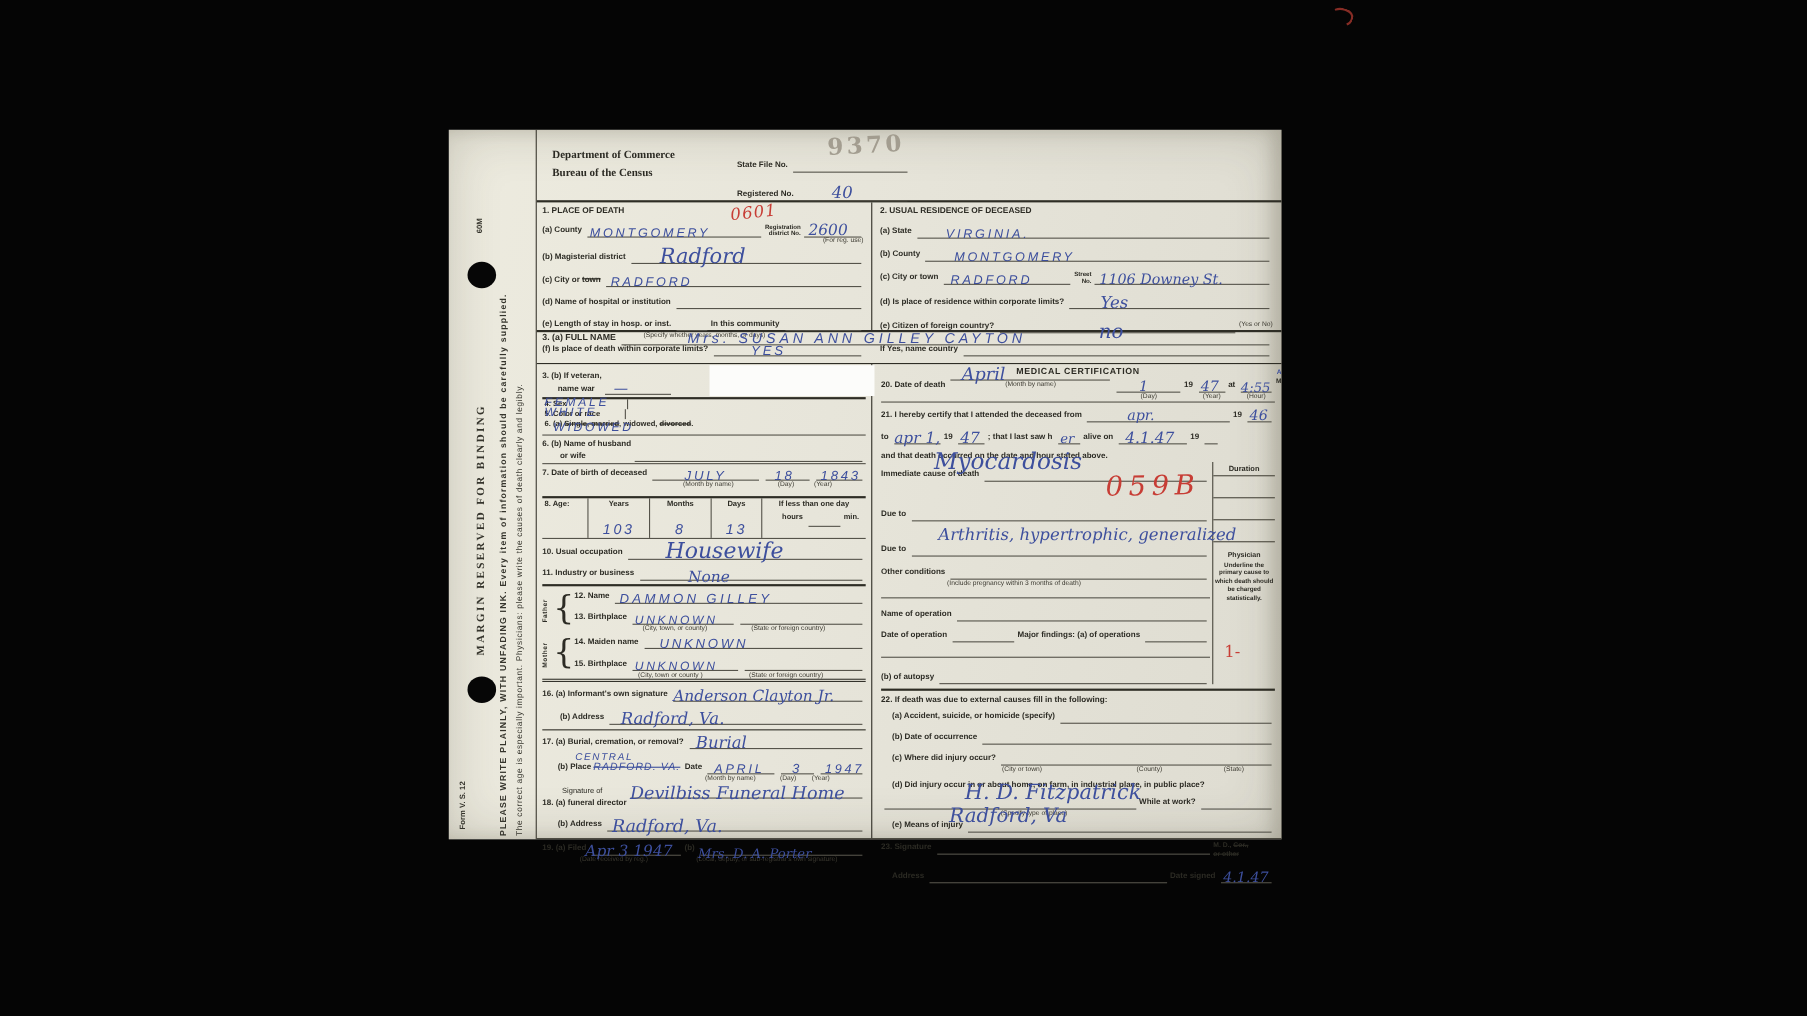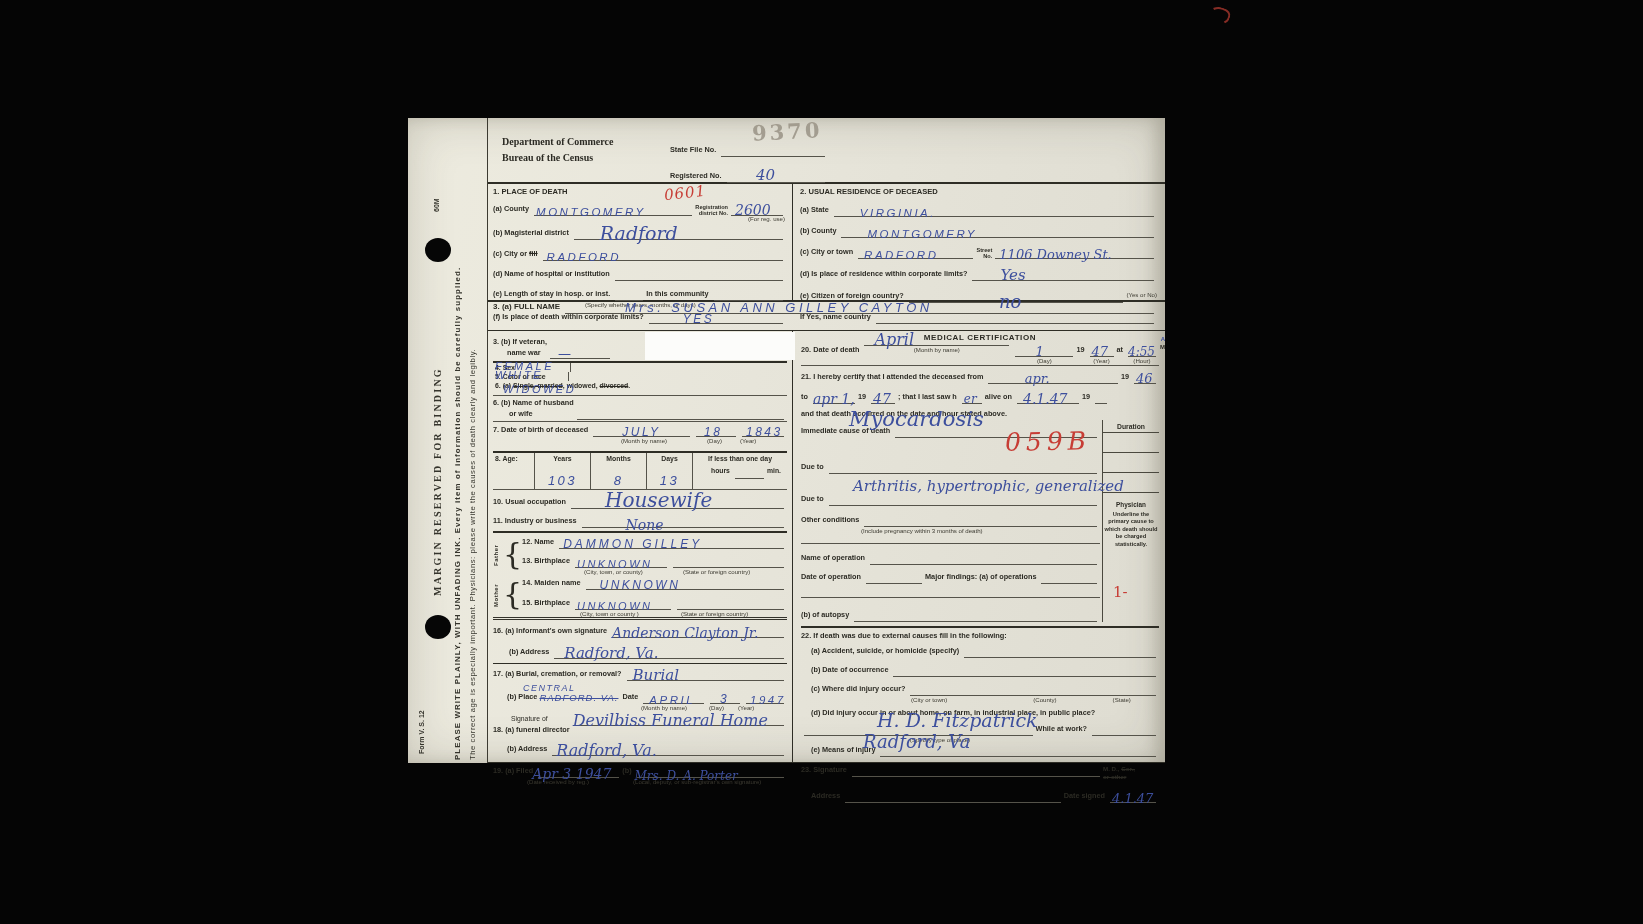--- a/index.html
+++ b/index.html
@@ -150,21 +150,21 @@
               <span class="nt" style="position:absolute;top:11px;right:-2px">(For reg. use)</span>
             </span>
           </div>
           <div class="r" style="margin-top:12px">
             <span class="lb">(b) Magisterial district</span>
             <span class="fl">
               <span class="hw" style="font-size:19px;left:26px;bottom:-5px">Radford</span>
             </span>
           </div>
           <div class="r" style="margin-top:9px">
-            <span class="lb"><span>(c) City or</span> <span class="strike">fill</span></span>
+            <span class="lb"><span>(c) City or</span> <span class="strike">town</span></span>
             <span class="fl">
               <span class="hb" style="font-size:11.5px;left:4px">RADFORD</span>
             </span>
           </div>
           <div class="r" style="margin-top:8px">
             <span class="lb">(d) Name of hospital or institution</span>
             <span class="fl"></span>
           </div>
           <div class="r" style="margin-top:8px">
             <span class="lb">(e) Length of stay in hosp. or inst.</span>

